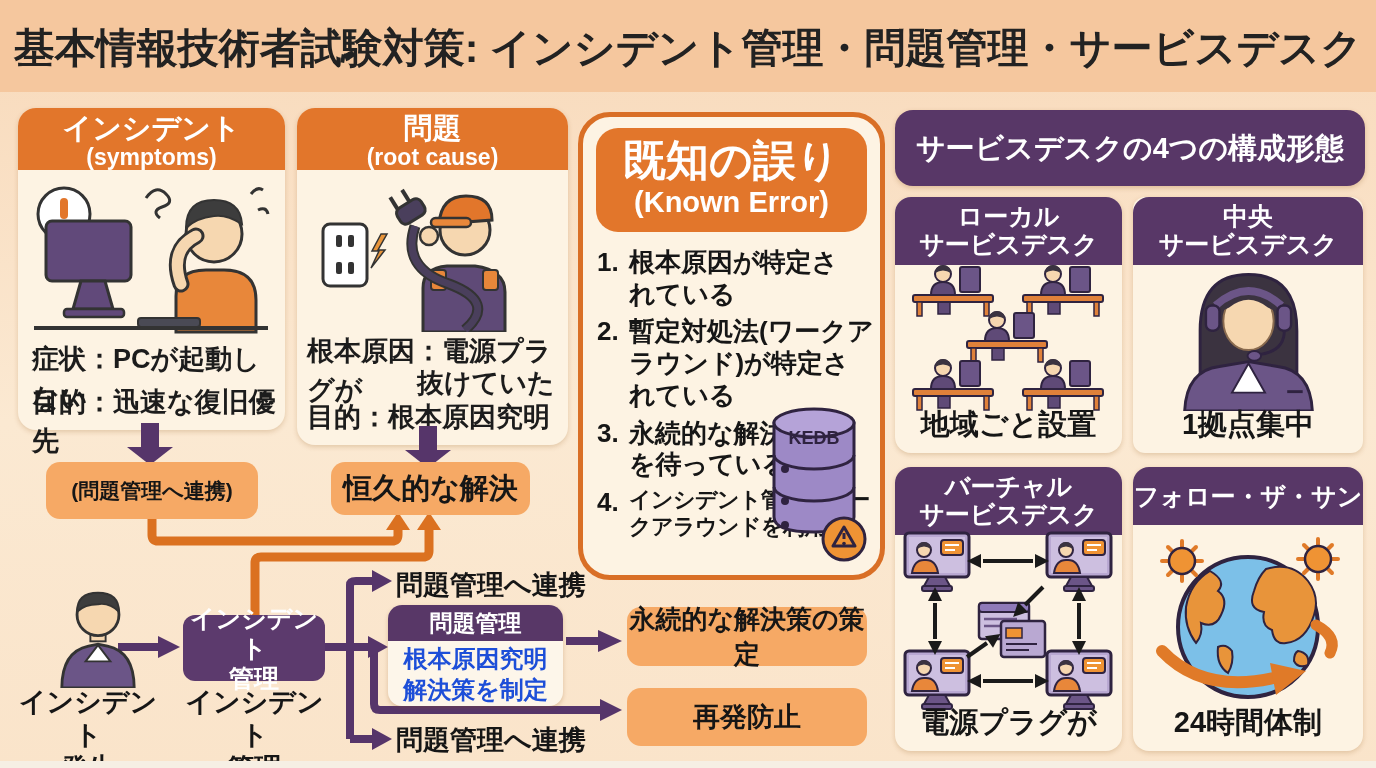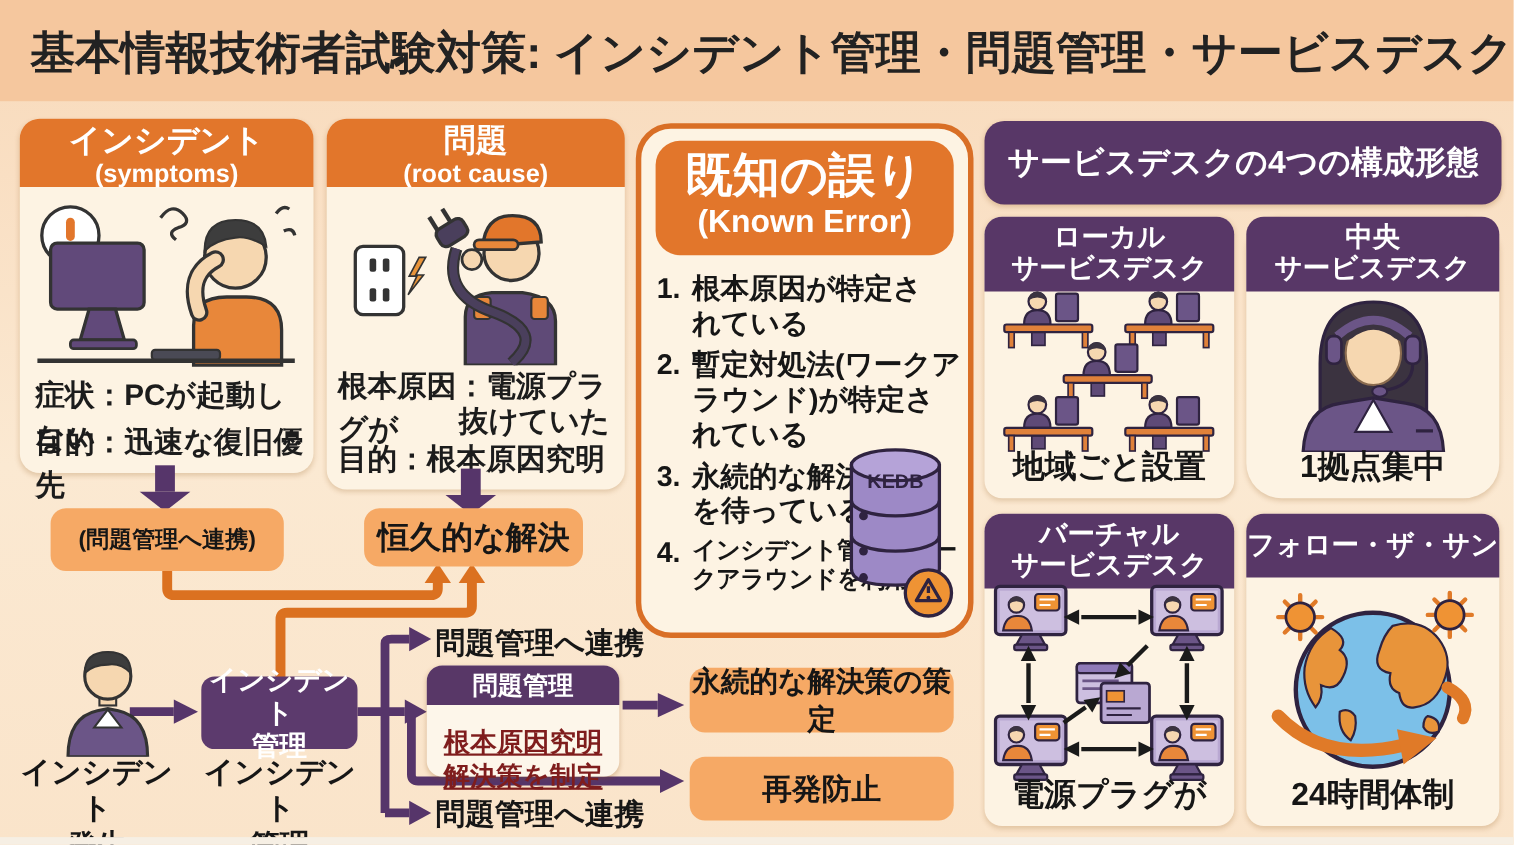--- a/index.html
+++ b/index.html
@@ -1,21 +1,21 @@
 <!DOCTYPE html>
 <html lang="ja"><head>
 <meta charset="utf-8">
 <style>
   html,body{margin:0;padding:0;}
   .page{position:relative;width:1376px;height:768px;overflow:hidden;
         font-family:"Liberation Sans","DejaVu Sans",sans-serif;
         background:linear-gradient(180deg,#f8d9ba 0%,#fbe9d2 55%,#fae4ca 100%);}
   .abs{position:absolute;}
   .title-band{left:0;top:0;width:1376px;height:92px;background:#f5c79e;}
-  .page-title{left:0;top:0;width:1376px;height:92px;line-height:96px;text-align:right;
+  .page-title{left:0;top:0;width:1376px;height:92px;line-height:96px;text-align:center;
         font-size:41px;font-weight:900;color:#222;letter-spacing:0px;}
   .card{background:#fdf3e3;border-radius:18px;box-shadow:0 2px 5px rgba(140,80,20,.22);}
   .o-header{background:#e2762b;border-radius:18px 18px 0 0;color:#fff;text-align:center;font-weight:800;}
   .p-header{background:#583767;border-radius:16px 16px 0 0;color:#fff;text-align:center;font-weight:800;}
   .hl1{font-size:29px;line-height:32px;padding-top:4px;}
   .hl2{font-size:23px;line-height:26px;}
   .panel-text{font-size:27px;font-weight:900;color:#1c1c1c;line-height:39px;}
   .ke-panel{left:578px;top:112px;width:307px;height:468px;background:#fdf3e3;
         border:5px solid #d96f26;border-radius:32px;box-sizing:border-box;}
   .ke-head{left:13px;top:11px;width:271px;height:104px;background:#e2762b;border-radius:22px;
@@ -41,21 +41,21 @@
         display:flex;flex-direction:column;justify-content:center;}
   .flow-caption{font-size:27px;line-height:33px;font-weight:900;color:#161616;text-align:center;}
   .link-label{font-size:27px;font-weight:900;color:#161616;white-space:nowrap;}
   .im-box{left:183px;top:615px;width:142px;height:66px;background:#5c3a6d;border-radius:12px;
         color:#fff;font-weight:800;font-size:25px;line-height:30px;text-align:center;
         display:flex;flex-direction:column;justify-content:center;}
   .pm-card{left:388px;top:605px;width:175px;height:101px;border-radius:14px;background:#fdf6ea;
         box-shadow:0 2px 4px rgba(140,80,20,.25);}
   .pm-head{height:36px;background:#583767;border-radius:14px 14px 0 0;color:#fff;
         font-size:23px;font-weight:800;line-height:36px;text-align:center;}
-  .pm-body{font-size:24px;font-weight:800;color:#7f1d1d;text-align:center;line-height:31px;padding-top:19px;text-decoration:underline;}
+  .pm-body{font-size:24px;font-weight:800;color:#1d4ed8;text-align:center;line-height:31px;padding-top:2px;}
   .bottom-strip{left:0;top:761px;width:1376px;height:7px;background:#f6efe4;}
   svg{display:block;}
 </style>
 </head>
 <body>
 
 <div class="page">
 
   <div class="abs title-band"></div>
   <div class="abs page-title">基本情報技術者試験対策: インシデント管理・問題管理・サービスデスク</div>
@@ -180,21 +180,21 @@
       </defs>
       <use href="#du" x="10" y="2"></use>
       <use href="#du" x="120" y="2"></use>
       <use href="#du" x="64" y="48"></use>
       <use href="#du" x="10" y="96"></use>
       <use href="#du" x="120" y="96"></use>
     </svg>
     <div class="sd-caption">地域ごと設置</div>
   </div>
 
-  <div class="abs card" style="left:1133px;top:197px;width:230px;height:256px;border-radius:32px;">
+  <div class="abs card" style="left:1133px;top:197px;width:230px;height:256px;border-radius:12px;">
     <div class="p-header sd-card-header">
       <div>中央</div>
       <div>サービスデスク</div>
     </div>
     <svg class="abs" style="left:38px;top:64px;" width="155" height="150" viewBox="0 0 160 155">
       <path d="M80 14 q-50 0 -50 58 v70 h100 v-70 q0 -58 -50 -58 z" fill="#3b3340" stroke="#2f2340" stroke-width="3"></path>
       <ellipse cx="80" cy="62" rx="26" ry="30" fill="#f6d7b0" stroke="#8a6b4f" stroke-width="2"></ellipse>
       <path d="M52 52 q4 -28 28 -28 q24 0 28 28 l-8 -4 q-20 -16 -40 0 z" fill="#3b3340"></path>
       <path d="M46 46 q34 -30 68 0" fill="none" stroke="#6b5587" stroke-width="8"></path>
       <rect x="36" y="46" width="14" height="26" rx="6" fill="#6b5587" stroke="#2f2340" stroke-width="2.5"></rect>

